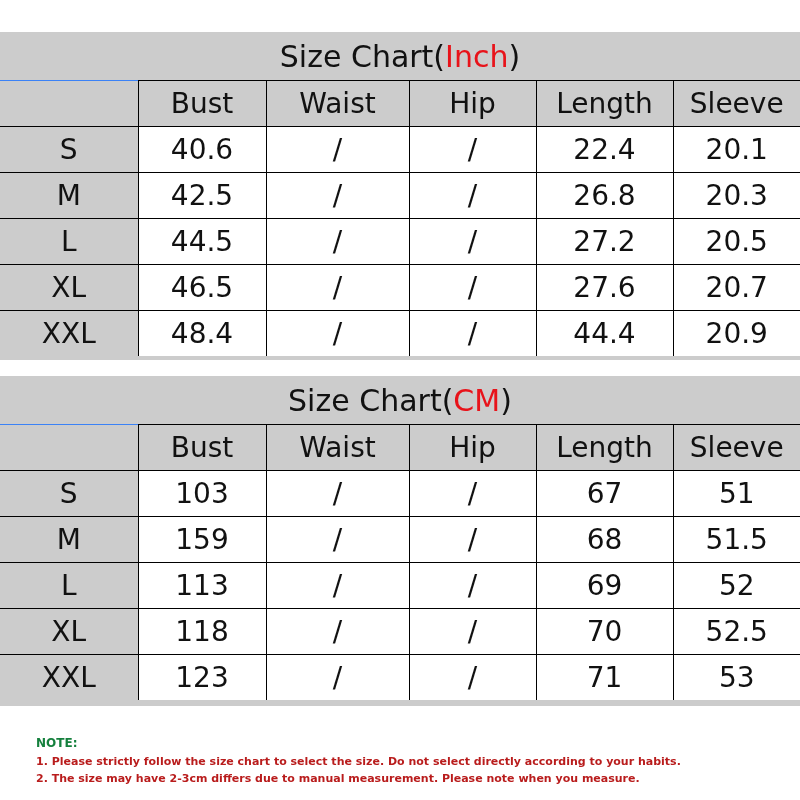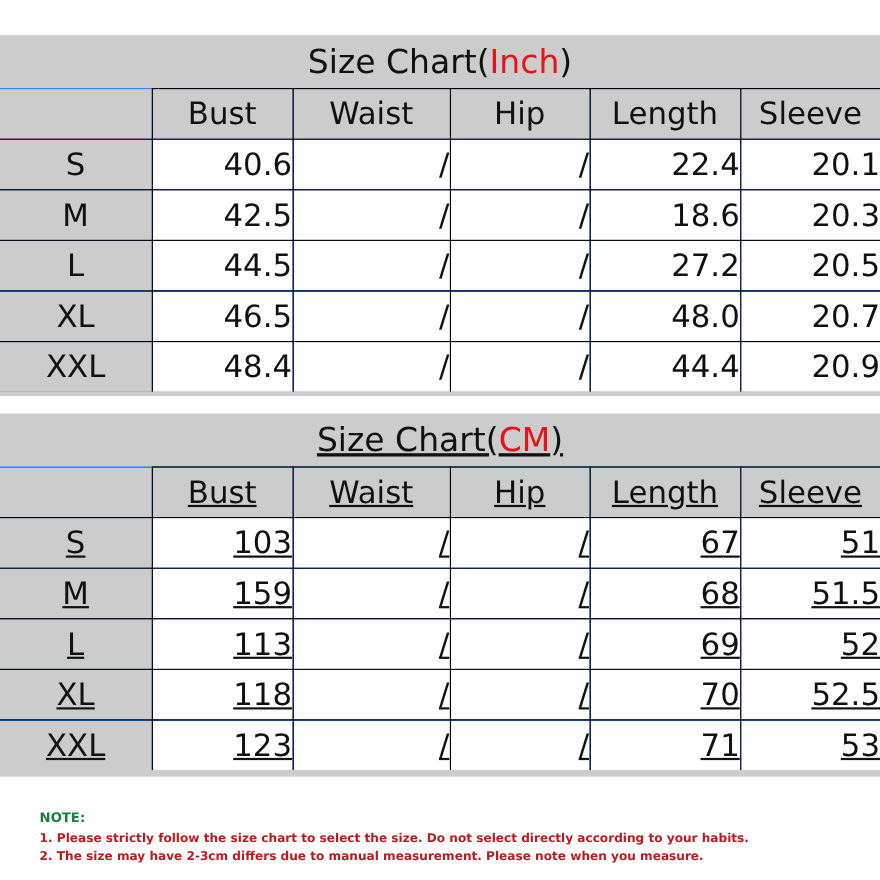--- a/index.html
+++ b/index.html
@@ -23,21 +23,21 @@
 
   
   .chart-block {
     position: absolute;
     left: 0;
     width: 800px;
     background: #cccccc;
     box-sizing: border-box;
   }
   #chart-inch { top: 32px; height: 328px; }
-  #chart-cm   { top: 376px; height: 330px; text-decoration: underline; }
+  #chart-cm   { top: 376px; height: 330px; }
 
   .chart-title {
     text-align: center;
     font-size: 30px;
     line-height: 1.0;
     padding: 10px 0 8px 0;
     letter-spacing: 0px;
     color: #111111;
     white-space: nowrap;
   }
@@ -75,21 +75,20 @@
     border-left: 0;
     border-top: 0;
     background: #cccccc;
   }
   table.size-table td.size-cell {
     background: #cccccc;
     border-left: 0;
   }
   table.size-table td.data-cell {
     background: #ffffff;
-    text-align: right;
   }
   table.size-table td.last-col {
     border-right: 0;
   }
   table.size-table tr.last-row td {
     border-bottom: 0;
   }
 
   
   .note {
@@ -146,37 +145,37 @@
           <td class="data-cell">/</td>
           <td class="data-cell">/</td>
           <td class="data-cell">22.4</td>
           <td class="data-cell last-col">20.1</td>
         </tr>
         <tr>
           <td class="size-cell">M</td>
           <td class="data-cell">42.5</td>
           <td class="data-cell">/</td>
           <td class="data-cell">/</td>
-          <td class="data-cell">18.6</td>
+          <td class="data-cell">26.8</td>
           <td class="data-cell last-col">20.3</td>
         </tr>
         <tr>
           <td class="size-cell">L</td>
           <td class="data-cell">44.5</td>
           <td class="data-cell">/</td>
           <td class="data-cell">/</td>
           <td class="data-cell">27.2</td>
           <td class="data-cell last-col">20.5</td>
         </tr>
         <tr>
           <td class="size-cell">XL</td>
           <td class="data-cell">46.5</td>
           <td class="data-cell">/</td>
           <td class="data-cell">/</td>
-          <td class="data-cell">48.0</td>
+          <td class="data-cell">27.6</td>
           <td class="data-cell last-col">20.7</td>
         </tr>
         <tr class="last-row">
           <td class="size-cell">XXL</td>
           <td class="data-cell">48.4</td>
           <td class="data-cell">/</td>
           <td class="data-cell">/</td>
           <td class="data-cell">44.4</td>
           <td class="data-cell last-col">20.9</td>
         </tr>

